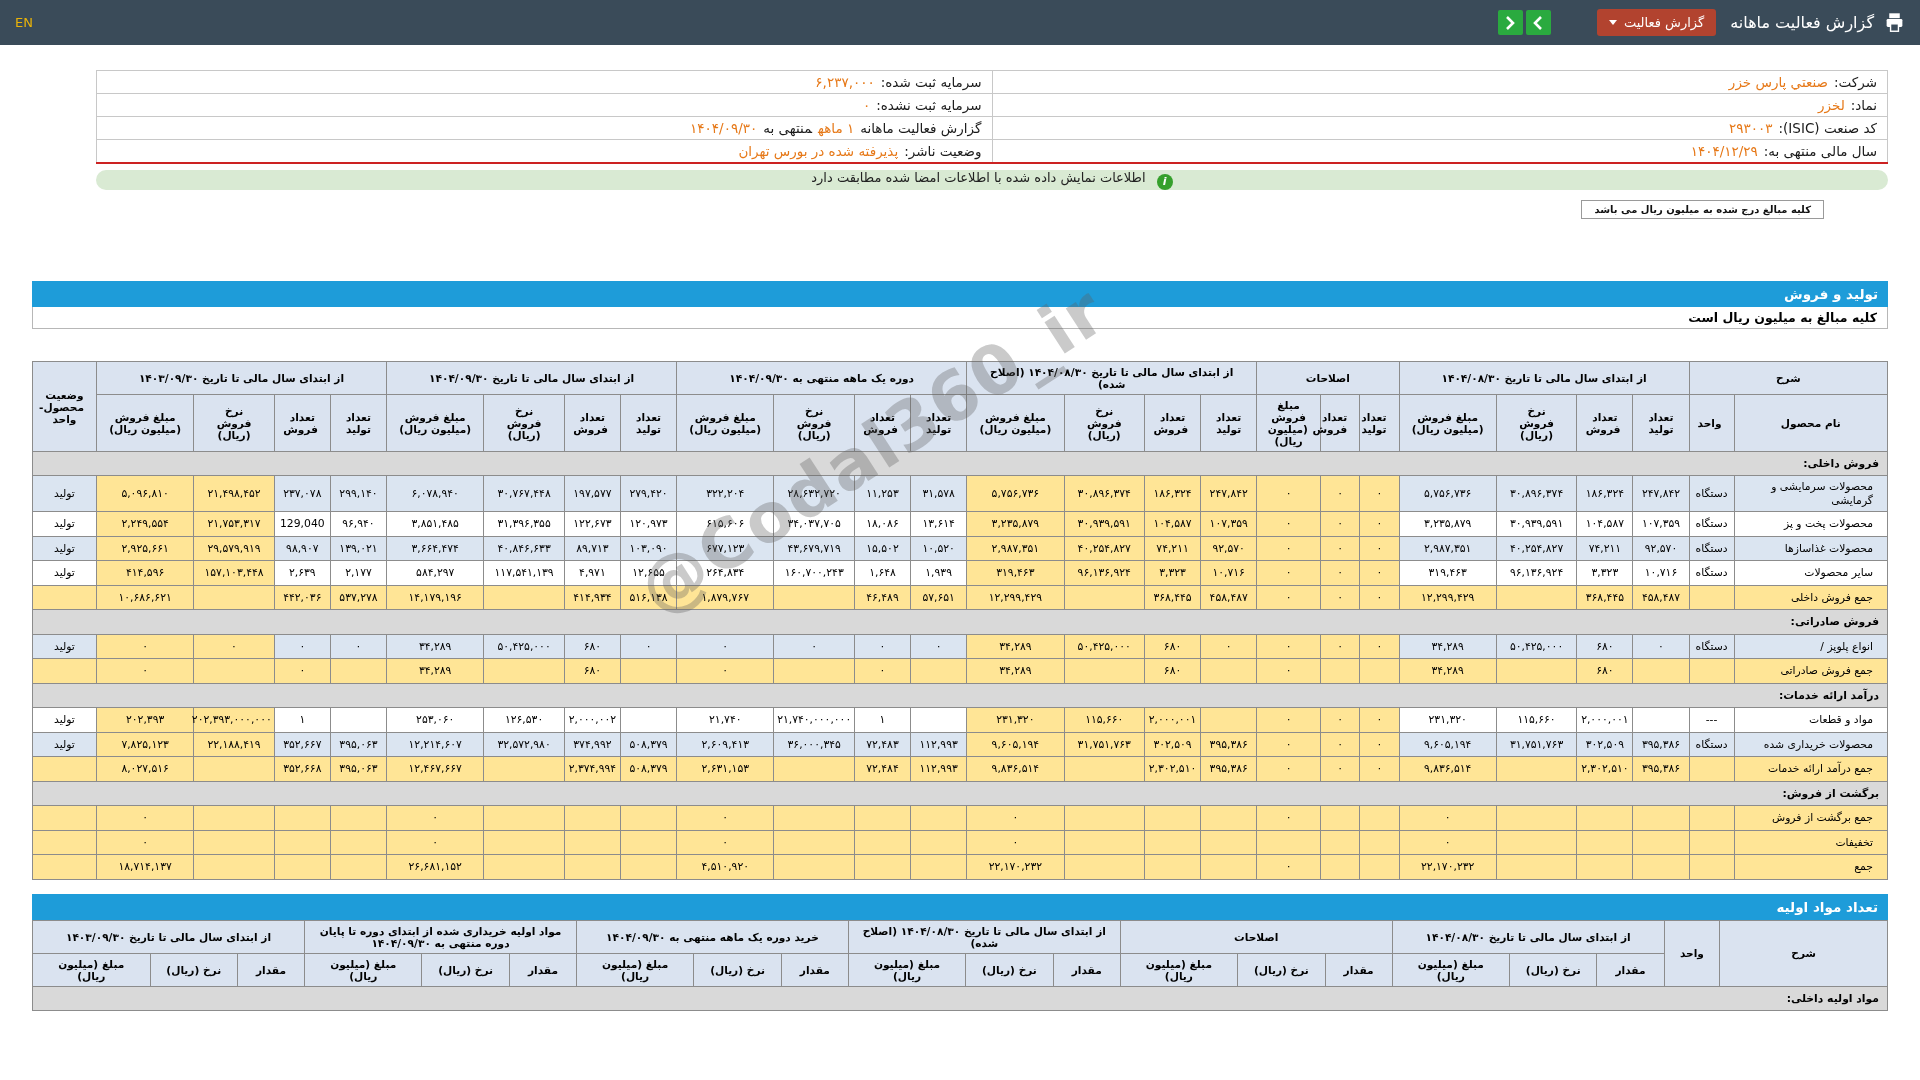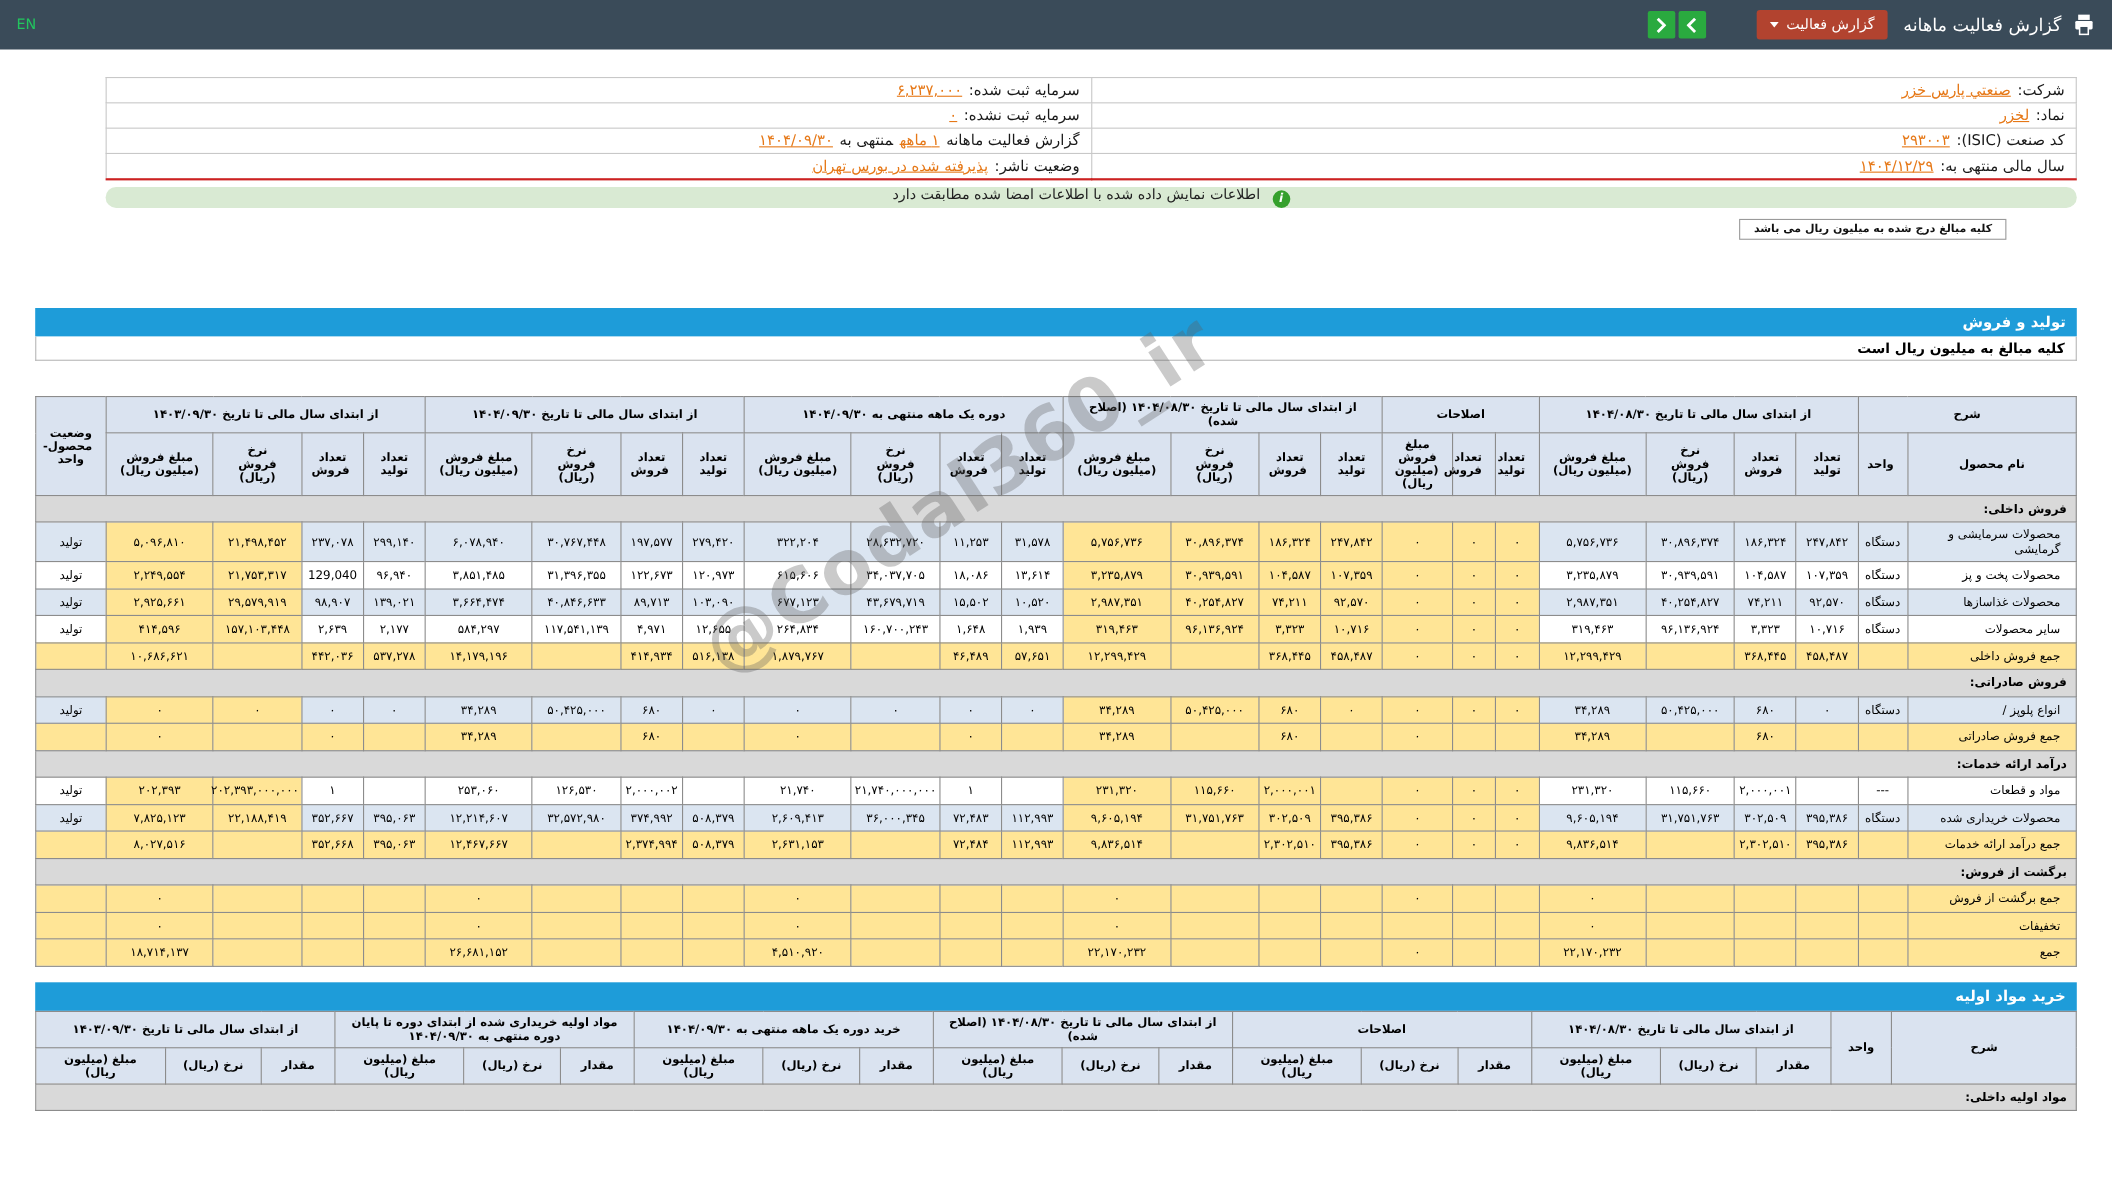--- a/index.html
+++ b/index.html
@@ -17,27 +17,27 @@
   
   .topbar{ height:45px; background:var(--topbar-bg); display:flex; align-items:center; padding:0 15px; }
   .topbar-title{ color:#fff; font-size:16px; margin:0 10px 0 14px; }
   .report-btn{ background:var(--red-button); color:#fff; border:none; border-radius:3px;
     font-size:13px; font-family:inherit; padding:6px 12px; display:flex; align-items:center; gap:7px; cursor:pointer; }
   .caret{ width:0;height:0;border-right:4.5px solid transparent;border-left:4.5px solid transparent;border-top:5px solid #fff; }
   .nav-group{ display:flex; gap:3px; margin-right:46px; }
   .nav-btn{ width:25px; height:25px; background:var(--green-button); border:none; border-radius:2px;
     display:flex; align-items:center; justify-content:center; cursor:pointer; }
   .spacer{ flex:1; }
-  .lang-btn{ color:#22c55e; font-size:13px; text-decoration:none; cursor:pointer; }
+  .lang-btn{ color:#eab308; font-size:13px; text-decoration:none; cursor:pointer; }
   
   .info-area{ margin:25px 32px 0 96px; }
   .info-table{ width:100%; border-collapse:collapse; font-size:13.5px; border-bottom:2px solid var(--red-line); }
   .info-table td{ border:1px solid #c8c8c8; padding:3px 10px; height:23px; width:50%; }
   .info-table .lbl{ color:#1a1a1a; margin-left:6px; }
-  .info-table .val{ color:var(--value-orange); margin-left:6px;text-decoration:underline; }
+  .info-table .val{ color:var(--value-orange); margin-left:6px; }
   .notice-bar{ margin:6px 32px 0 96px; background:var(--notice-bg); text-align:center;
     padding:0 6px; font-size:13px; color:#222;border-radius:10px; }
   .info-icon{ display:inline-block; width:16px; height:16px; border-radius:50%;
     background:#35a02c; color:#fff; font-size:11px; font-weight:bold; font-style:italic;
     line-height:16px; text-align:center; vertical-align:-3px; margin-left:7px; }
   .million-box{ width:fit-content; margin:10px 96px 0 auto; border:1px solid #9a9a9a;
     padding:3px 12px; font-size:10px; font-weight:bold; color:#111; background:#fff; }
   
   .content{ margin:62px 32px 0; position:relative; }
   .blue-bar{ background:var(--blue-section); color:#fff; font-weight:bold; font-size:13.5px; padding:5px 10px; }
@@ -569,21 +569,21 @@
           <td class="ctr yel">۲۶,۶۸۱,۱۵۲</td>
           <td class="ctr yel"></td>
           <td class="ctr yel"></td>
           <td class="ctr yel"></td>
           <td class="ctr yel">۱۸,۷۱۴,۱۳۷</td>
           <td class="ctr yel"></td>
         </tr>
       </tbody>
     </table>
 
-  <div class="blue-bar mat-gap">خرید مواد اولیه</div>
+  <div class="blue-bar mat-gap">تعداد مواد اولیه</div>
 
   <table class="data-table" id="materials-table">
       <colgroup>
         <col style="width: 9%;">
         <col style="width: 3%;">
         <col style="width: 3.6%;">
         <col style="width: 4.7%;">
         <col style="width: 6.3%;">
         <col style="width: 3.6%;">
         <col style="width: 4.7%;">

